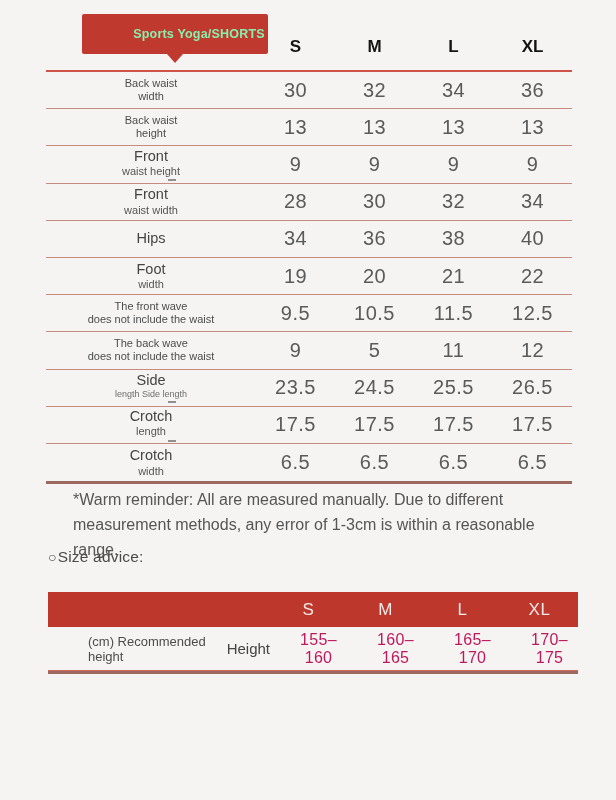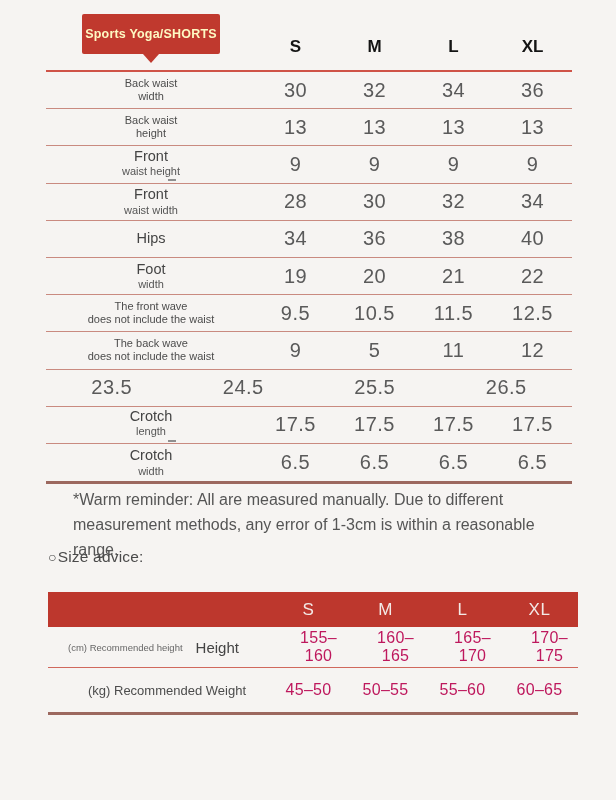--- a/index.html
+++ b/index.html
@@ -15,24 +15,25 @@
   .page{
     position:relative;width:616px;height:800px;margin:0 auto;
     background:var(--page-bg);
     font-family:"Liberation Sans","DejaVu Sans",sans-serif;
     color:#4c4c4c;overflow:hidden;
   }
 
   
   .badge{
     position:absolute;left:82px;top:14px;width:138px;height:40px;
-    background:var(--accent-red);color:#fef9c3;
+    background:var(--accent-red);color:#86efac;
     display:flex;align-items:center;justify-content:center;
     font-size:12.5px;font-weight:bold;letter-spacing:.2px;
     border-radius:2px;
+    padding-left:48px;
   }
   .badge-arrow{
     position:absolute;left:50%;top:100%;transform:translateX(-50%);
     width:0;height:0;border-left:8px solid transparent;border-right:8px solid transparent;
     border-top:9px solid var(--accent-red);
   }
 
   
   .t1-header{
     position:absolute;left:46px;top:34px;width:526px;height:26px;
@@ -190,20 +191,25 @@
         <div class="t1-label">
           <div class="lab-main">The back wave</div>
           <div class="lab-sub">does not include the waist</div>
         </div>
         <div class="t1-val">9</div>
         <div class="t1-val">5</div>
         <div class="t1-val">11</div>
         <div class="t1-val">12</div>
       </div>
       <div class="t1-row row-mt">
+        <div class="t1-label">
+          <div class="lab-main">Side</div>
+          <div class="lab-sub">length Side length</div>
+          <div class="dash"></div>
+        </div>
         <div class="t1-val">23.5</div>
         <div class="t1-val">24.5</div>
         <div class="t1-val">25.5</div>
         <div class="t1-val">26.5</div>
       </div>
       <div class="t1-row row-ms">
         <div class="t1-label">
           <div class="lab-main">Crotch</div>
           <div class="lab-sub">length</div>
           <div class="dash"></div>
@@ -243,25 +249,16 @@
       <div class="t2-row">
         <div class="t2-label">
           <span class="lab-small">(cm) Recommended height</span>
           <span class="lab-big">Height</span>
         </div>
         <div class="t2-val">155–160</div>
         <div class="t2-val">160–165</div>
         <div class="t2-val">165–170</div>
         <div class="t2-val">170–175</div>
       </div>
-      <div class="t2-row">
-        <div class="t2-label">
-          <span class="lab-small">(kg) Recommended Weight</span>
-        </div>
-        <div class="t2-val">45–50</div>
-        <div class="t2-val">50–55</div>
-        <div class="t2-val">55–60</div>
-        <div class="t2-val">60–65</div>
-      </div>
     </div>
 
 
 </div>
 
 </body></html>

